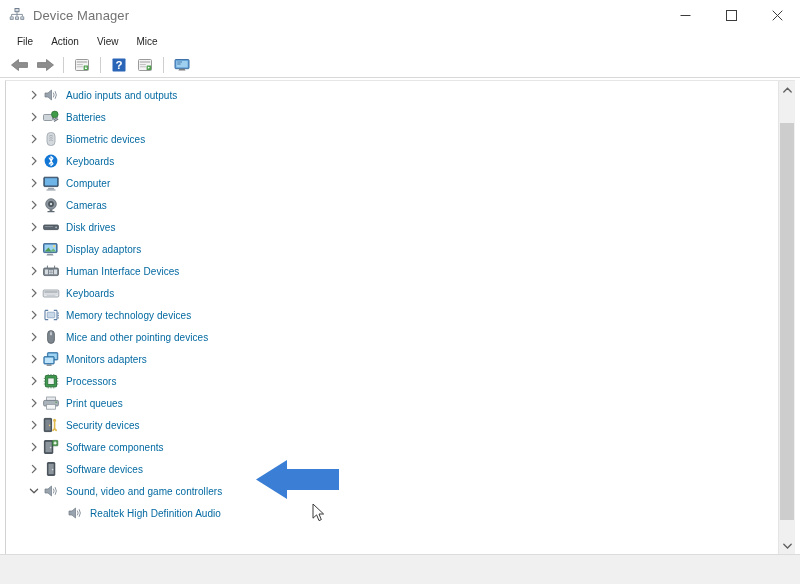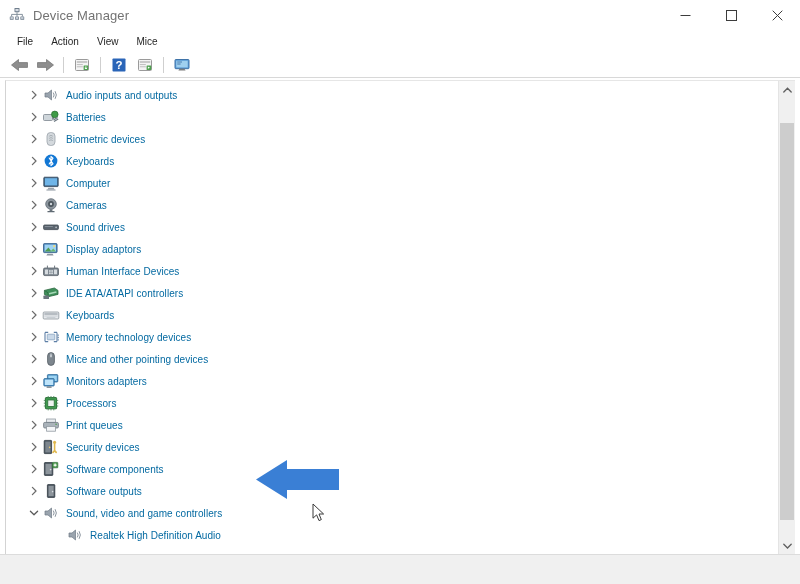--- a/index.html
+++ b/index.html
@@ -378,21 +378,21 @@
               <path d="M3.4 1.4 L7 5 L3.4 8.6" fill="none" stroke="#6b6b6b" stroke-width="1.25" stroke-linecap="round" stroke-linejoin="round"></path>
             </svg>
           </span>
           <span class="dicon">
             <svg width="18" height="16" viewBox="0 0 18 16">
               <rect x="1.6" y="6" width="14.8" height="4.6" rx="1" fill="#5c6670" stroke="#3e464e" stroke-width="0.8"></rect>
               <rect x="2.8" y="7.1" width="8" height="0.9" fill="#8c959d"></rect>
               <circle cx="14.1" cy="8.3" r="0.9" fill="#b9c0c6"></circle>
             </svg>
           </span>
-          <span class="rlabel">Sound drives</span>
+          <span class="rlabel">Disk drives</span>
         </div>
         <div class="row">
           <span class="chev">
             <svg width="10" height="10" viewBox="0 0 10 10">
               <path d="M3.4 1.4 L7 5 L3.4 8.6" fill="none" stroke="#6b6b6b" stroke-width="1.25" stroke-linecap="round" stroke-linejoin="round"></path>
             </svg>
           </span>
           <span class="dicon">
             <svg width="18" height="16" viewBox="0 0 18 16">
               <rect x="1.5" y="2.6" width="13.6" height="9" rx="0.8" fill="#4a7fb5" stroke="#2f5a86" stroke-width="0.8"></rect>
@@ -426,36 +426,20 @@
           <span class="rlabel">Human Interface Devices</span>
         </div>
         <div class="row">
           <span class="chev">
             <svg width="10" height="10" viewBox="0 0 10 10">
               <path d="M3.4 1.4 L7 5 L3.4 8.6" fill="none" stroke="#6b6b6b" stroke-width="1.25" stroke-linecap="round" stroke-linejoin="round"></path>
             </svg>
           </span>
           <span class="dicon">
             <svg width="18" height="16" viewBox="0 0 18 16">
-              <path d="M2.4 5.4 L12.4 3 L16 5.4 L16 9.4 L6 11.8 L2.4 9.4 Z" fill="#3f8f5a" stroke="#2b6840" stroke-width="0.8" stroke-linejoin="round"></path>
-              <path d="M2.4 5.4 L6 7.8 L6 11.8" fill="none" stroke="#2b6840" stroke-width="0.8"></path>
-              <rect x="6.8" y="8" width="7.6" height="1.6" fill="#a8d8b8" transform="rotate(-13 6.8 8)"></rect>
-              <rect x="1.4" y="10.6" width="5.6" height="3.4" rx="0.6" fill="#6b757d"></rect>
-            </svg>
-          </span>
-          <span class="rlabel">IDE ATA/ATAPI controllers</span>
-        </div>
-        <div class="row">
-          <span class="chev">
-            <svg width="10" height="10" viewBox="0 0 10 10">
-              <path d="M3.4 1.4 L7 5 L3.4 8.6" fill="none" stroke="#6b6b6b" stroke-width="1.25" stroke-linecap="round" stroke-linejoin="round"></path>
-            </svg>
-          </span>
-          <span class="dicon">
-            <svg width="18" height="16" viewBox="0 0 18 16">
               <rect x="1.2" y="5" width="15.6" height="7" rx="1" fill="#e6e9ec" stroke="#8d959c" stroke-width="0.8"></rect>
               <rect x="2.4" y="6" width="13.2" height="2" fill="#b6bcc2"></rect>
               <rect x="2.4" y="8.6" width="13.2" height="0.9" fill="#c8ced3"></rect>
               <rect x="4.6" y="10" width="8.8" height="1.1" rx="0.3" fill="#c8ced3"></rect>
             </svg>
           </span>
           <span class="rlabel">Keyboards</span>
         </div>
         <div class="row">
           <span class="chev">
@@ -576,21 +560,21 @@
               <path d="M3.4 1.4 L7 5 L3.4 8.6" fill="none" stroke="#6b6b6b" stroke-width="1.25" stroke-linecap="round" stroke-linejoin="round"></path>
             </svg>
           </span>
           <span class="dicon">
             <svg width="18" height="16" viewBox="0 0 18 16">
               <rect x="5.4" y="1.6" width="7.4" height="12.8" rx="0.6" fill="#4a5560" stroke="#2f3840" stroke-width="0.8"></rect>
               <rect x="6.5" y="2.8" width="5.2" height="10.4" fill="#8d959c"></rect>
               <circle cx="10.6" cy="8.6" r="0.8" fill="#d9dde1"></circle>
             </svg>
           </span>
-          <span class="rlabel">Software outputs</span>
+          <span class="rlabel">Software devices</span>
         </div>
         <div class="row">
           <span class="chev">
             <svg width="10" height="10" viewBox="0 0 10 10">
               <path d="M1.4 3.2 L5 6.8 L8.6 3.2" fill="none" stroke="#5a5a5a" stroke-width="1.25" stroke-linecap="round" stroke-linejoin="round"></path>
             </svg>
           </span>
           <span class="dicon">
             <svg width="18" height="16" viewBox="0 0 18 16">
               <path d="M3 6 L6 6 L9.5 3 L9.5 13 L6 10 L3 10 Z" fill="#9aa4ae" stroke="#6f7a85" stroke-width="0.7" stroke-linejoin="round"></path>

